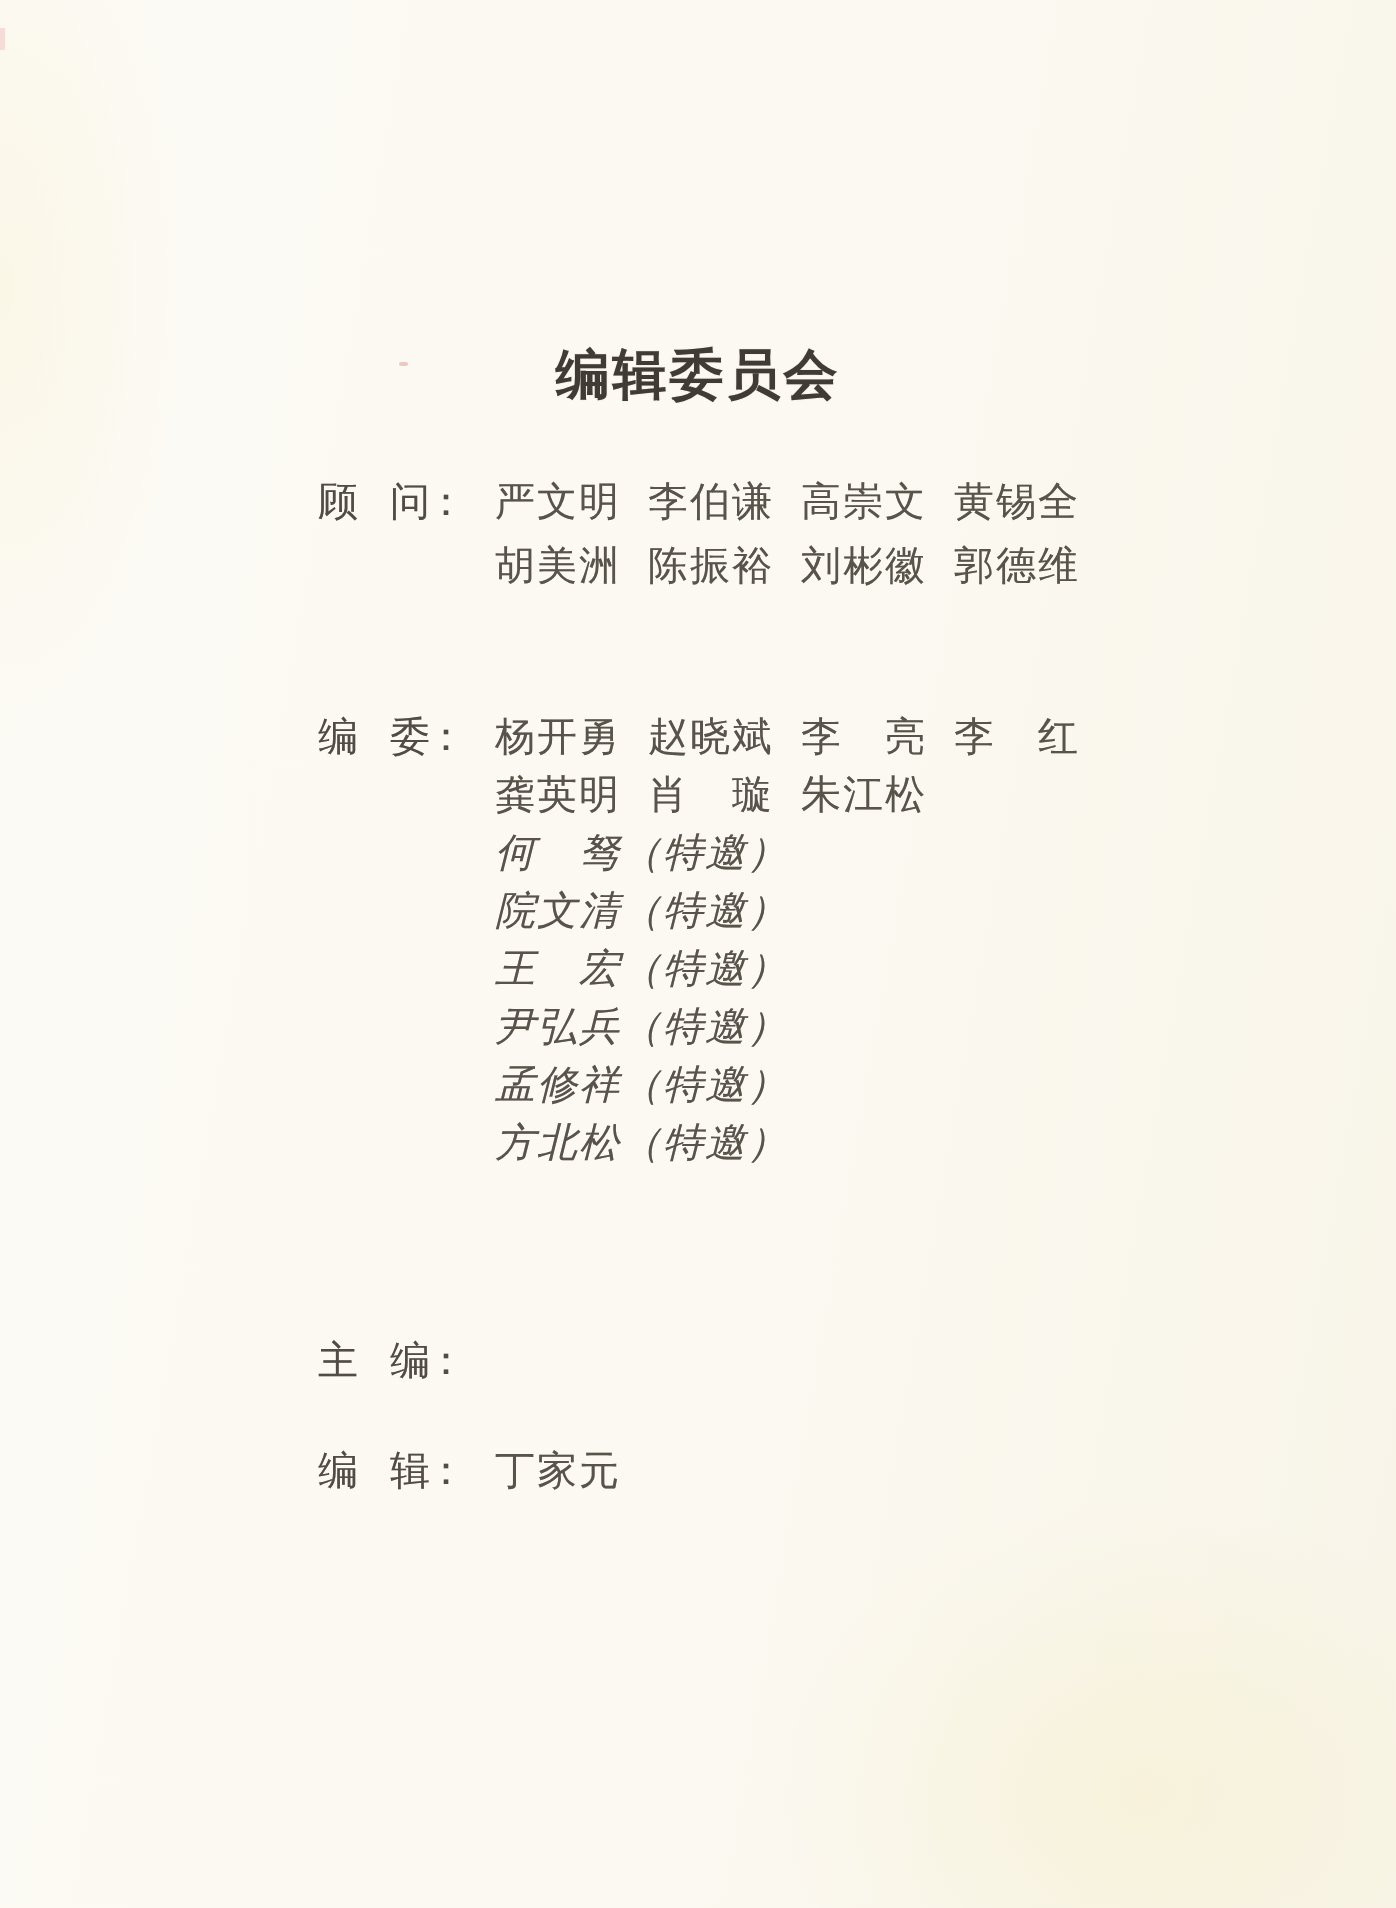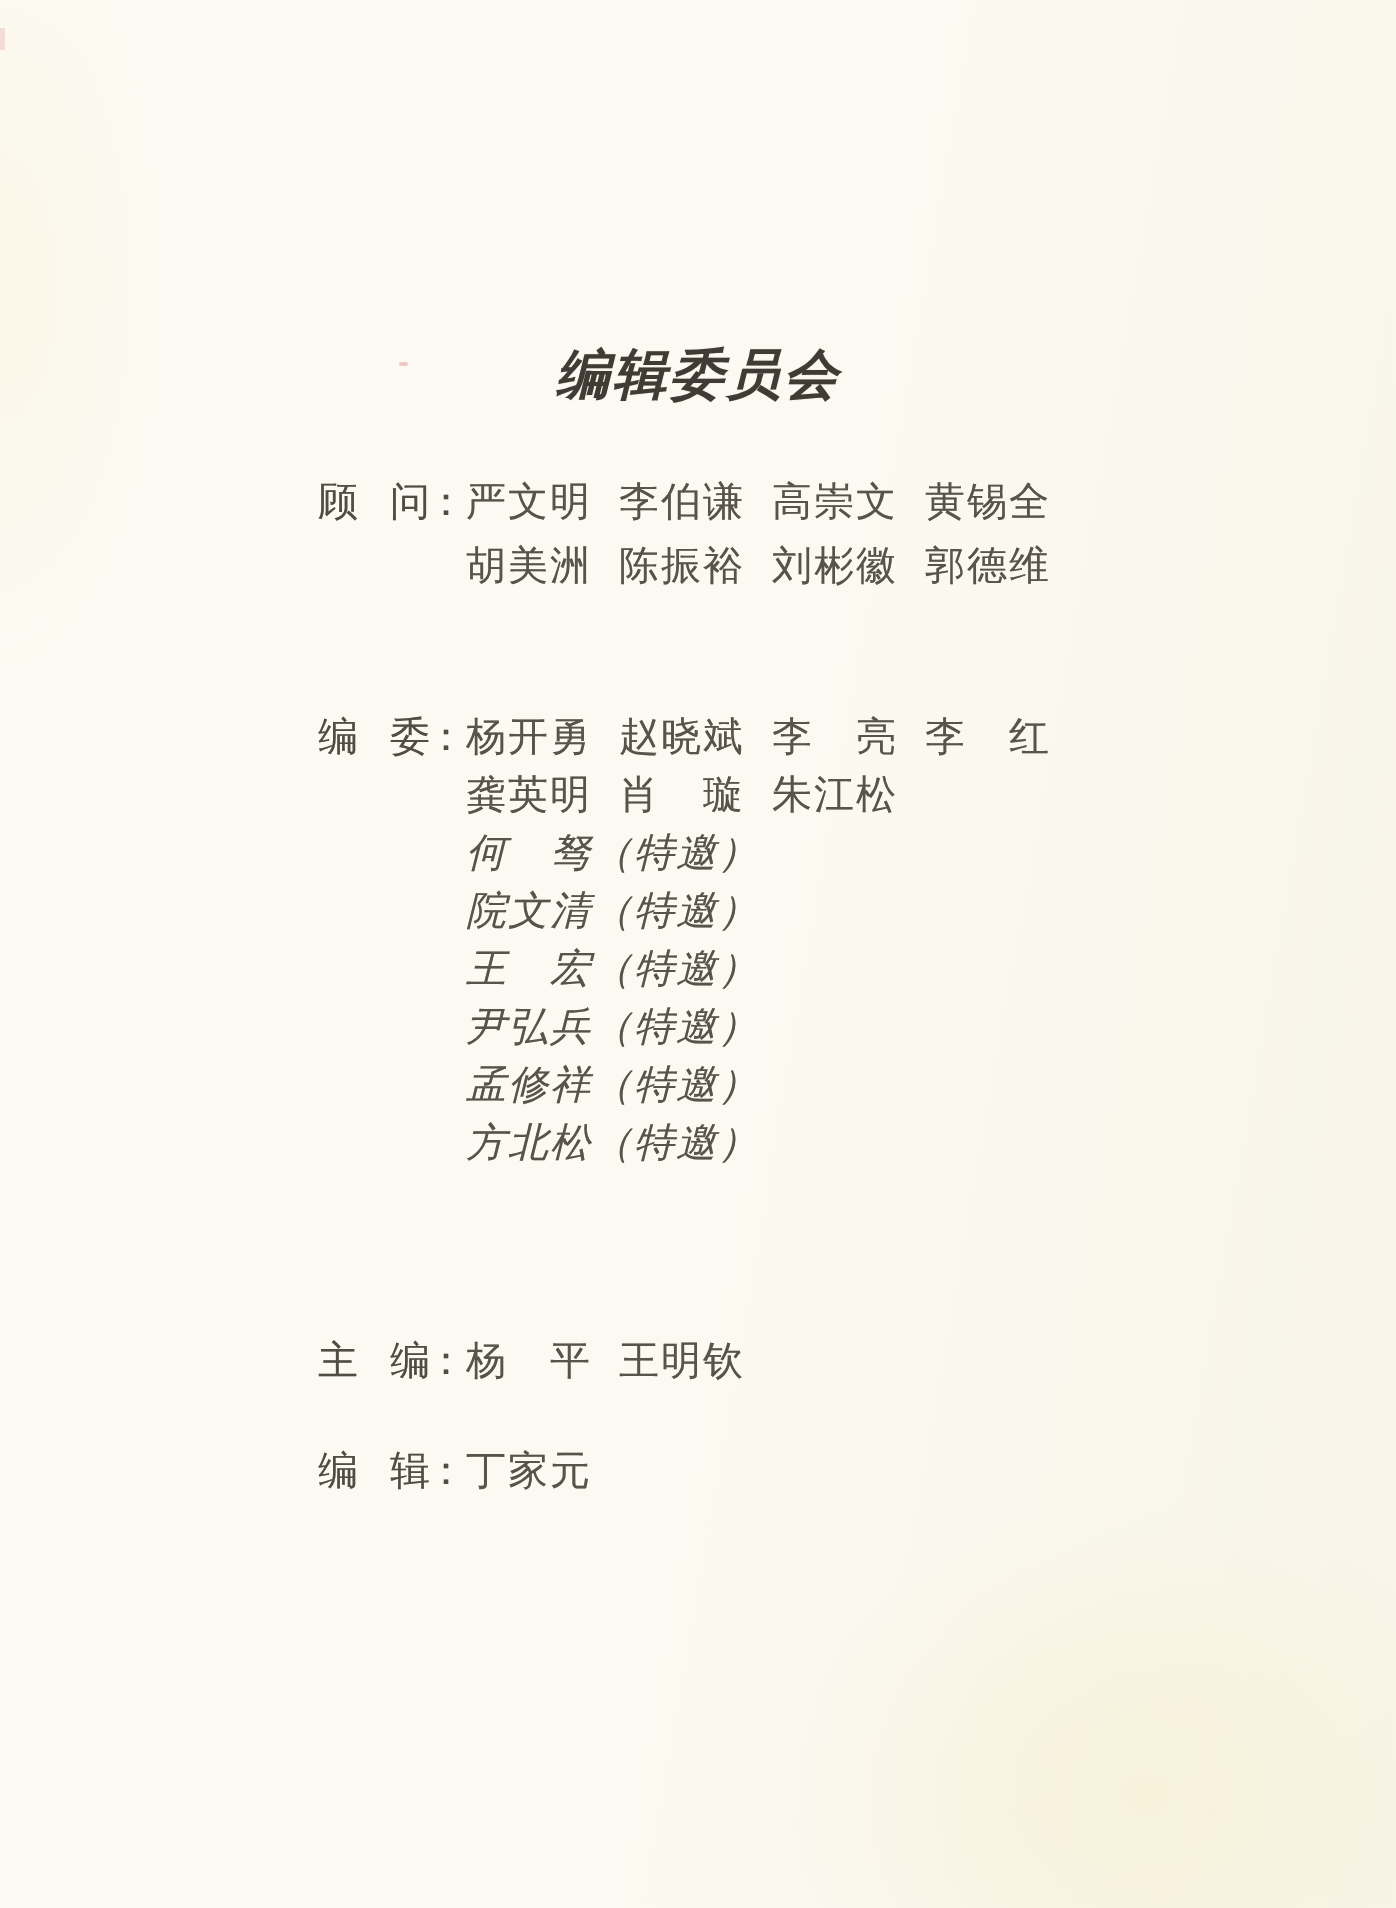--- a/index.html
+++ b/index.html
@@ -35,21 +35,20 @@
     position: absolute;
     left: 0; top: 340px;
     width: 100%;
     text-align: center;
     font-size: 54px;
     line-height: 70px;
     font-weight: 700;
     letter-spacing: 3px;
     color: #403c35;
     text-shadow: 0 0 1px rgba(64,60,53,0.35);
-    font-style: italic;
   }
   .section {
     position: absolute;
     left: 318px;
     display: flex;
     align-items: flex-start;
     color: #58544b;
     font-size: 40px;
     text-shadow: 0 0 0.5px rgba(88,84,75,0.4);
   }
@@ -65,21 +64,21 @@
     justify-content: space-between;
     color: #514d45;
   }
   .sec-colon {
     flex: 0 0 25px;
     overflow: visible;
     margin-left: -4px;
     color: #514d45;
   }
   .names-col { flex: 1 1 auto; }
-  .name-row { white-space: nowrap; }
+  .name-row { white-space: nowrap; margin-left: 29px; }
   .name {
     display: inline-block;
     width: 123px;
     margin-right: 20px;
     letter-spacing: 2px;
   }
   .name.wide {
     width: auto;
     margin-right: 0;
     font-style: italic;
@@ -155,26 +154,20 @@
       </div>
     </div>
   </div>
 
   <div class="section sec-chief lh58">
     <div class="sec-label">
       <span>主</span>
       <span>编</span>
     </div>
     <div class="sec-colon">：</div>
-    <div class="names-col">
-      <div class="name-row">
-        <span class="name">杨　平</span>
-        <span class="name">王明钦</span>
-      </div>
-    </div>
   </div>
 
   <div class="section sec-editor lh58">
     <div class="sec-label">
       <span>编</span>
       <span>辑</span>
     </div>
     <div class="sec-colon">：</div>
     <div class="names-col">
       <div class="name-row">

